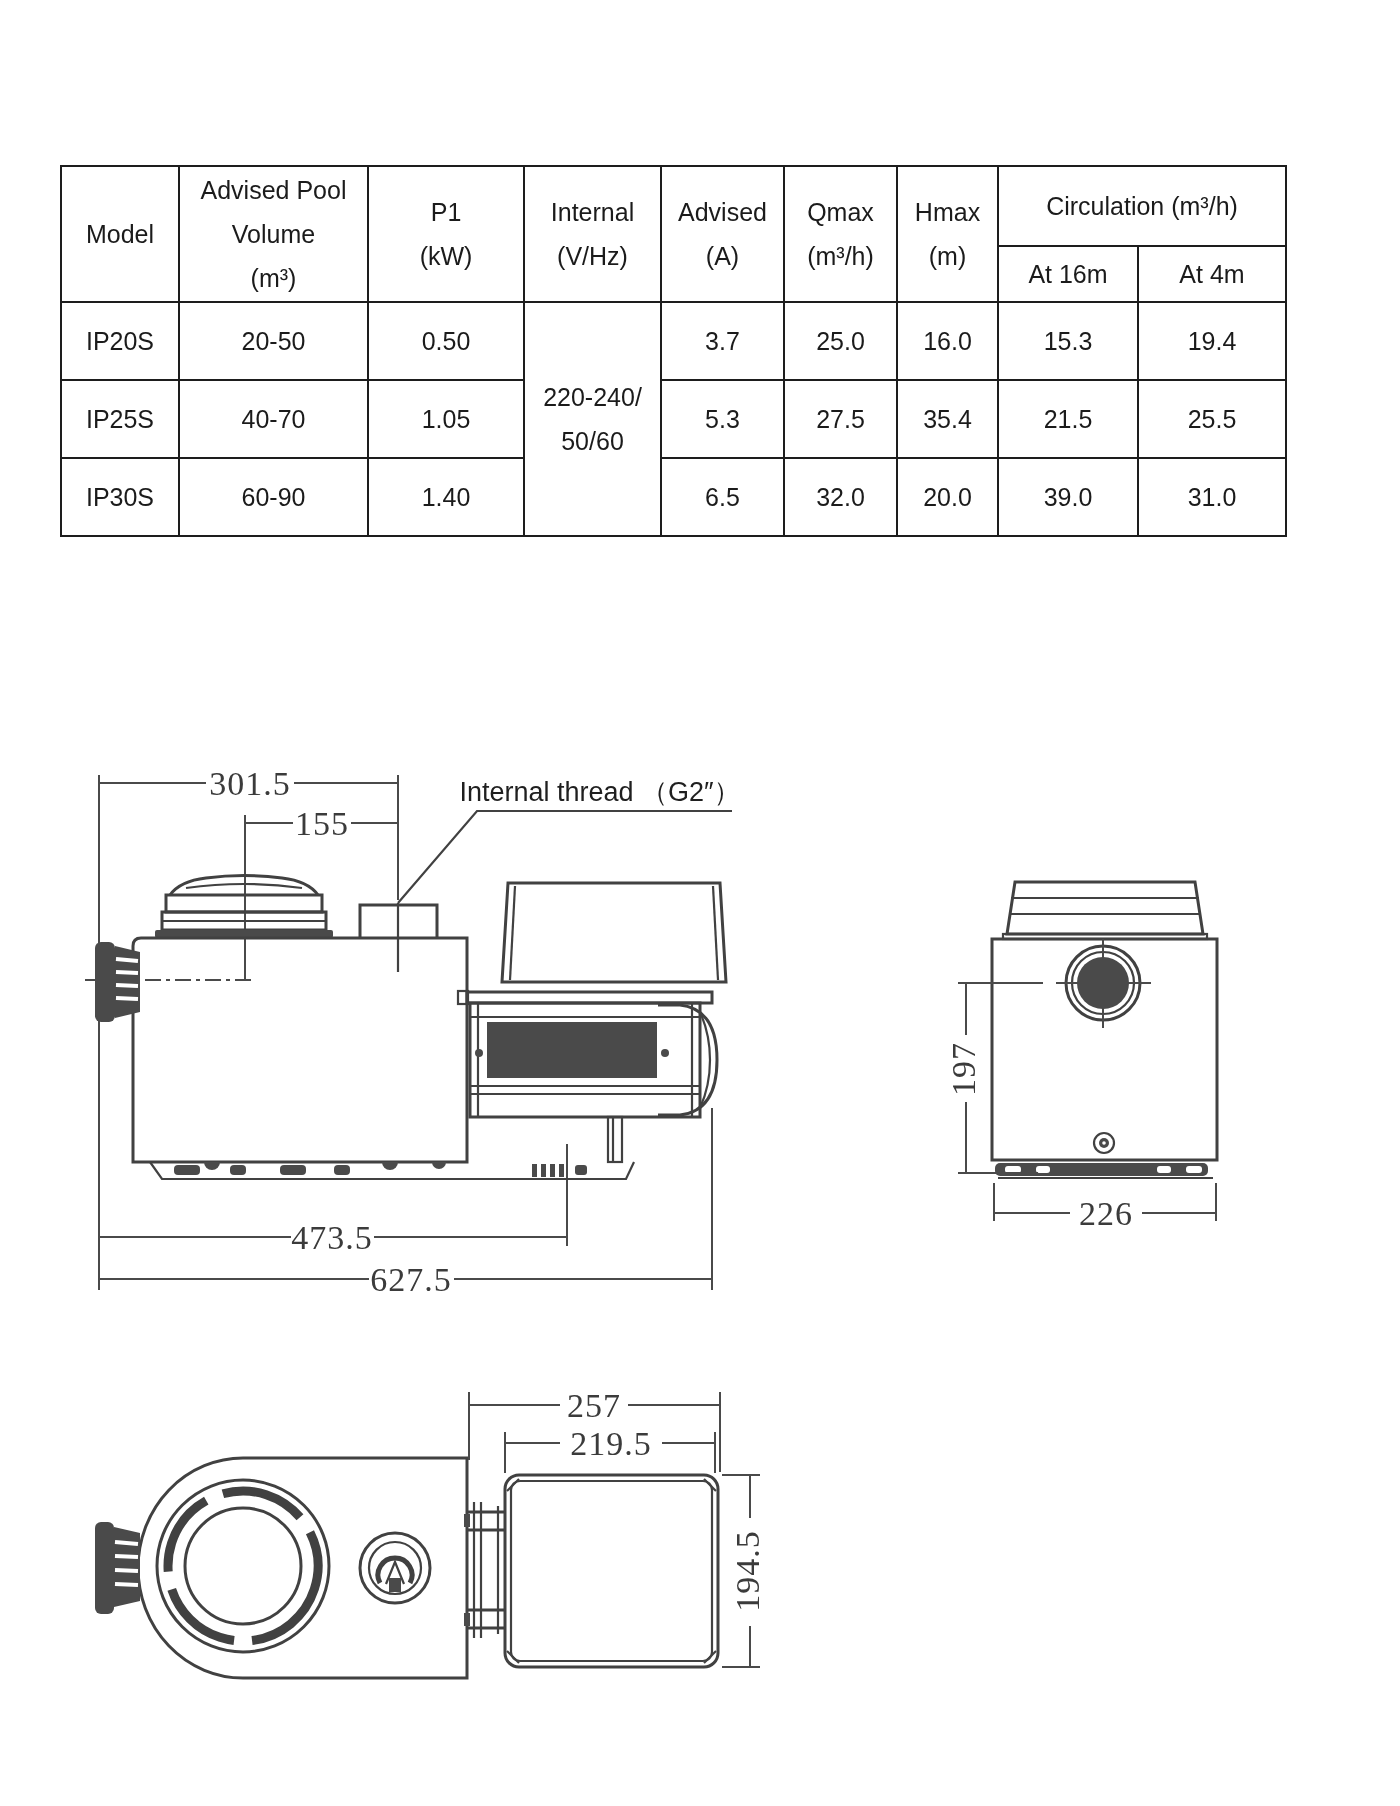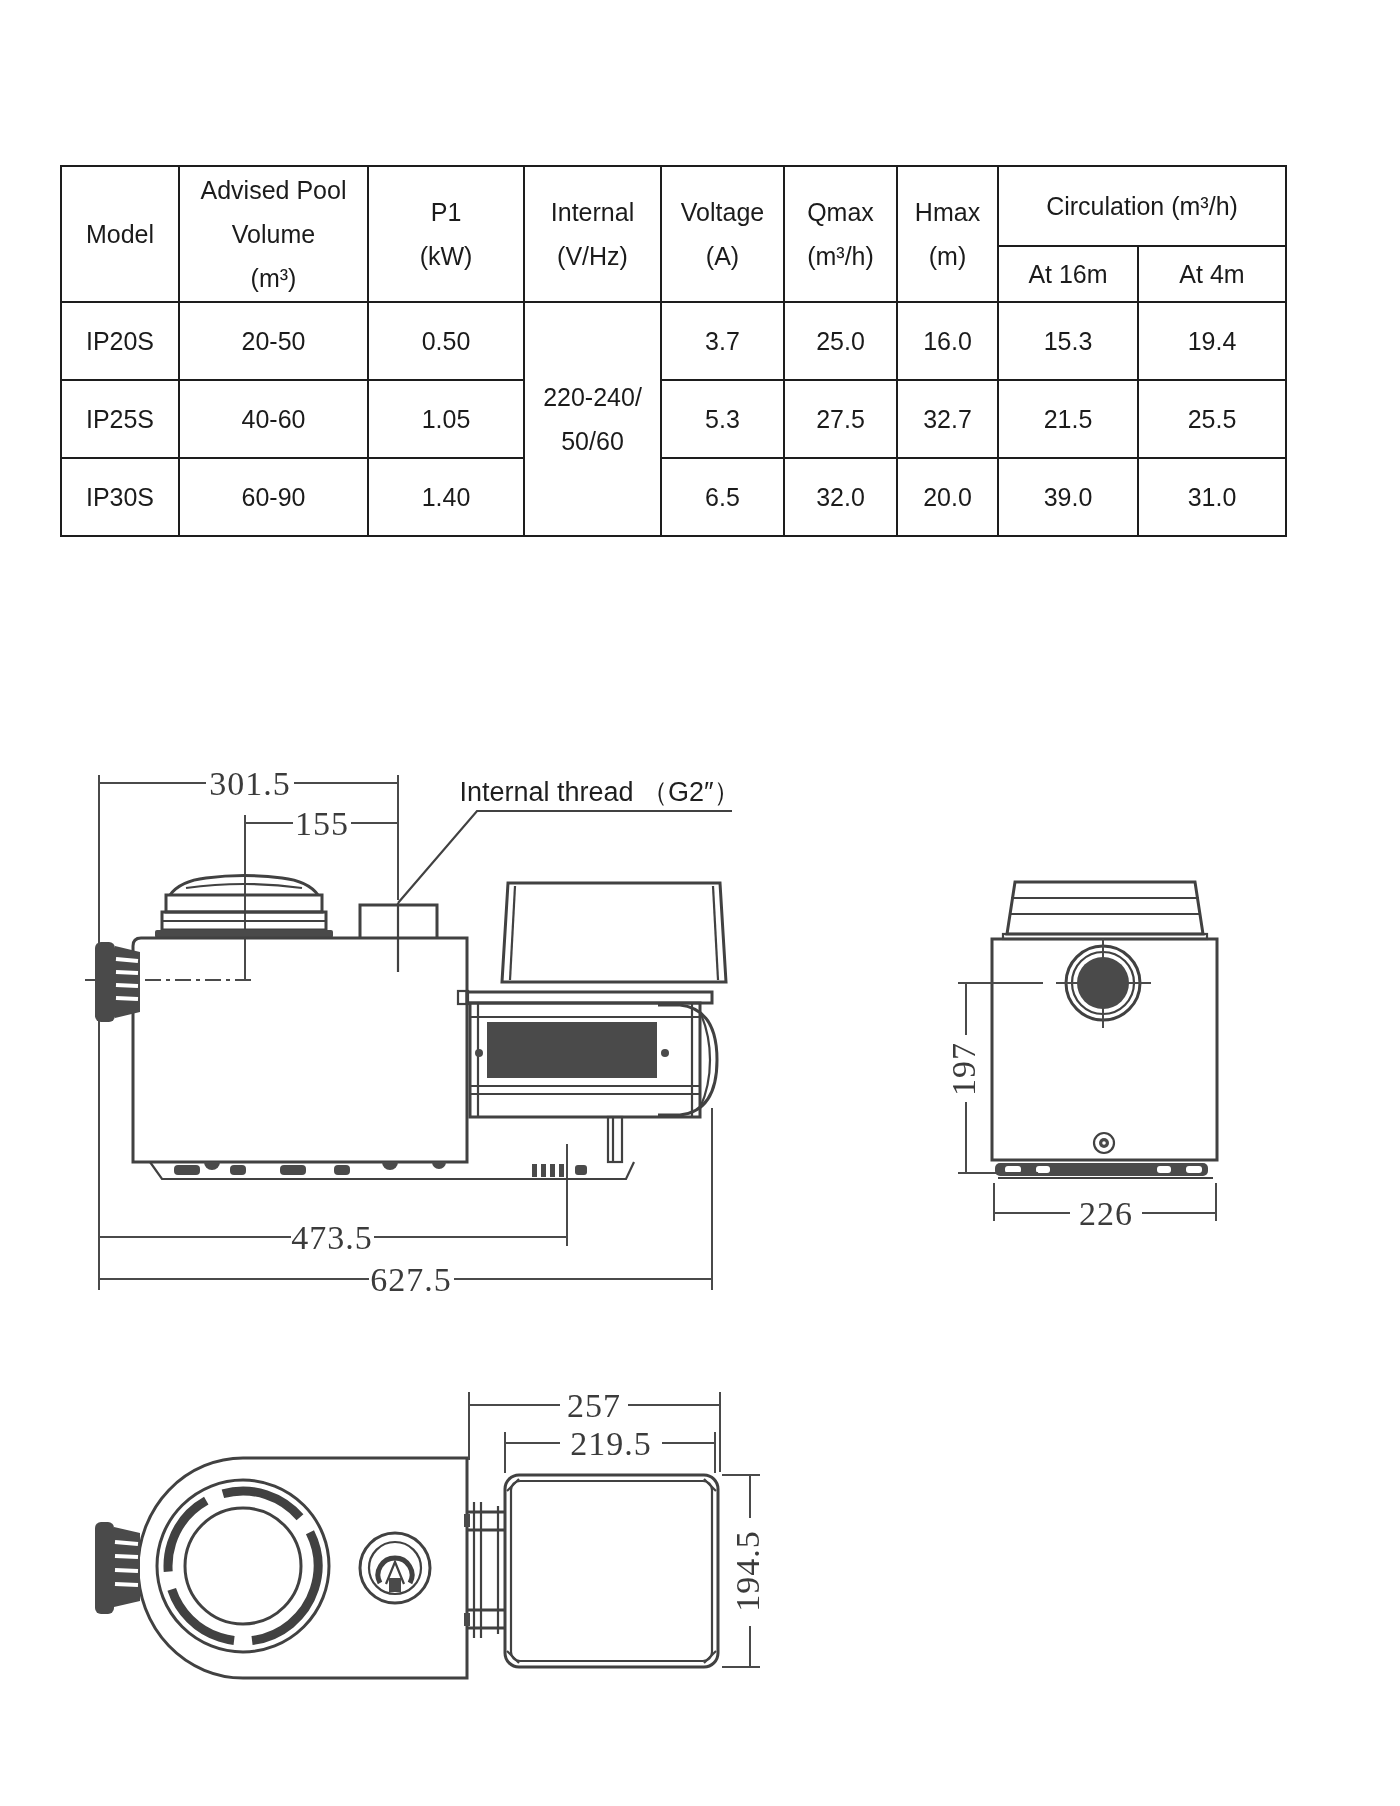--- a/index.html
+++ b/index.html
@@ -57,21 +57,21 @@
       </th>
       <th rowspan="2" class="ml">
         <div>P1</div>
         <div>(kW)</div>
       </th>
       <th rowspan="2" class="ml">
         <div>Internal</div>
         <div>(V/Hz)</div>
       </th>
       <th rowspan="2" class="ml">
-        <div>Voltage</div>
+        <div>Advised</div>
         <div>(A)</div>
       </th>
       <th rowspan="2" class="ml">
         <div>Qmax</div>
         <div>(m³/h)</div>
       </th>
       <th rowspan="2" class="ml">
         <div>Hmax</div>
         <div>(m)</div>
       </th>
@@ -90,25 +90,25 @@
         <div>50/60</div>
       </td>
       <td>3.7</td>
       <td>25.0</td>
       <td>16.0</td>
       <td>15.3</td>
       <td>19.4</td>
     </tr>
     <tr class="body">
       <td>IP25S</td>
-      <td>40-60</td>
+      <td>40-70</td>
       <td>1.05</td>
       <td>5.3</td>
       <td>27.5</td>
-      <td>32.7</td>
+      <td>35.4</td>
       <td>21.5</td>
       <td>25.5</td>
     </tr>
     <tr class="body">
       <td>IP30S</td>
       <td>60-90</td>
       <td>1.40</td>
       <td>6.5</td>
       <td>32.0</td>
       <td>20.0</td>

